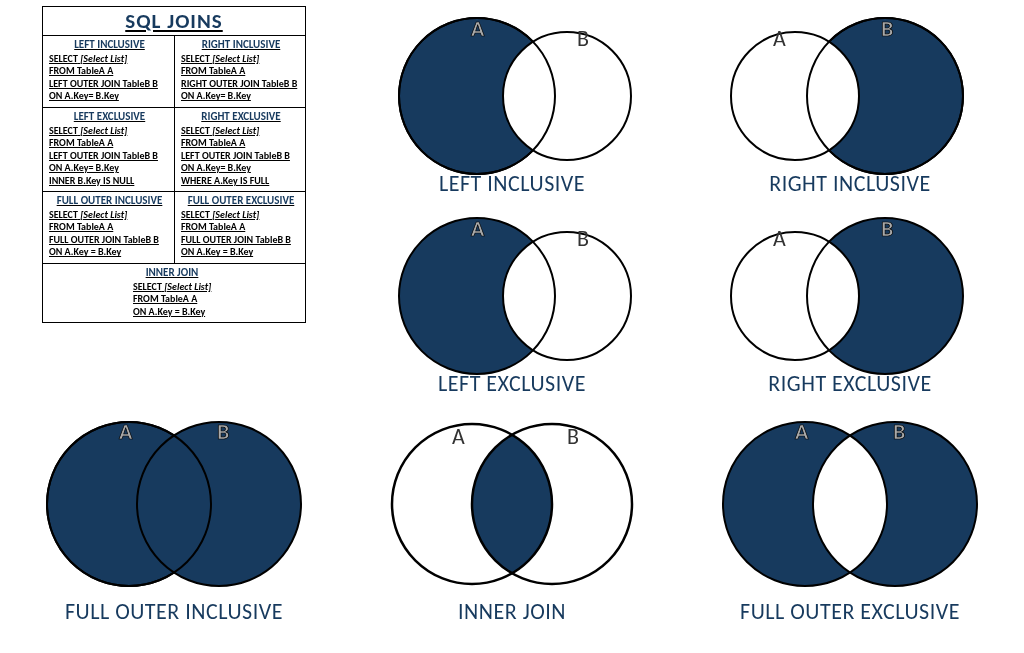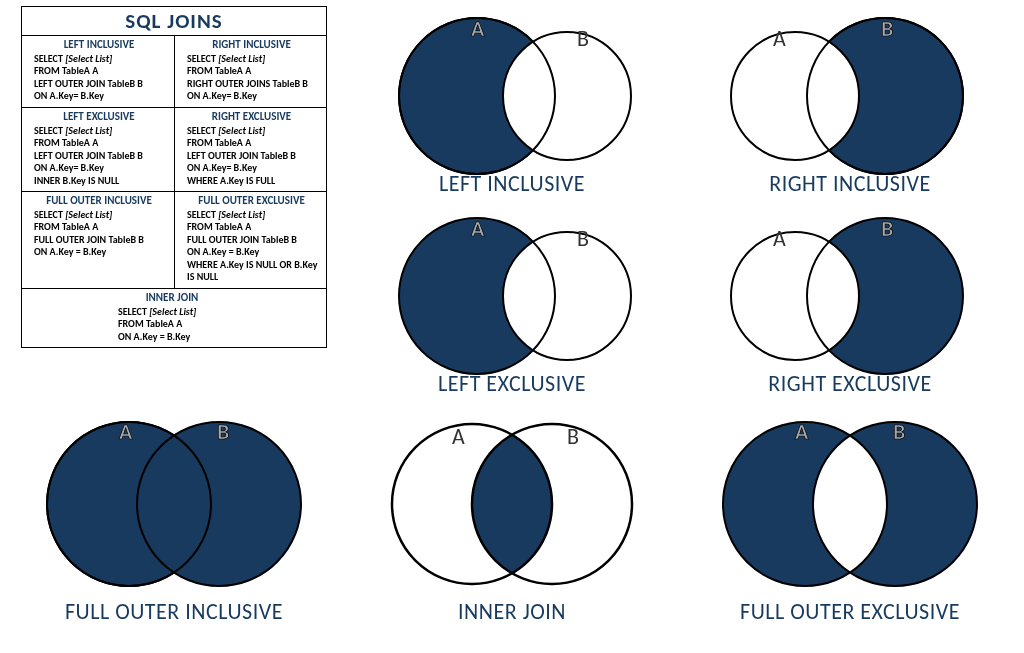--- a/index.html
+++ b/index.html
@@ -49,22 +49,23 @@
     font-size: 22px;
     font-weight: 500;
   }
 
   
   .ref-table {
     position: absolute;
     top: 2px;
     left: 50%;
     transform: translateX(-50%);
-    width: 306px;
+    width: 264px;
     border: 1px solid #000;
+    text-decoration: underline;
   }
   .ref-title {
     text-align: center;
     font-weight: 800;
     font-size: 21px;
     color: #173a5e;
     border-bottom: 1px solid #000;
     padding: 1px 0;
     letter-spacing: 1px;
   }
@@ -80,21 +81,21 @@
     line-height: 1.25;
   }
   .ref-col + .ref-col { border-left: 1px solid #000; }
   .ref-col-title {
     color: #173a5e;
     font-weight: 700;
     font-size: 11px;
     text-align: center;
     margin-bottom: 1px;
   }
-  .ref-sql { font-weight: 700; margin-left: 6px; }
+  .ref-sql { font-weight: 700; }
   .ref-sql em { font-style: italic; font-weight: 700; }
   .ref-single { text-align: left; padding-left: 90px; }
   .ref-single .ref-col-title { text-align: center; }
 </style>
 </head>
 <body>
 
 <div class="grid">
 
   <div class="cell">
@@ -119,21 +120,21 @@
           <div class="ref-col-title">LEFT INCLUSIVE</div>
           <div class="ref-sql"><span>SELECT</span> <em>[Select List]</em></div>
           <div class="ref-sql">FROM TableA A</div>
           <div class="ref-sql">LEFT OUTER JOIN TableB B</div>
           <div class="ref-sql">ON A.Key= B.Key</div>
         </div>
         <div class="ref-col">
           <div class="ref-col-title">RIGHT INCLUSIVE</div>
           <div class="ref-sql"><span>SELECT</span> <em>[Select List]</em></div>
           <div class="ref-sql">FROM TableA A</div>
-          <div class="ref-sql">RIGHT OUTER JOINS TableB B</div>
+          <div class="ref-sql">RIGHT OUTER JOIN TableB B</div>
           <div class="ref-sql">ON A.Key= B.Key</div>
         </div>
       </div>
 
       <div class="ref-row">
         <div class="ref-col">
           <div class="ref-col-title">LEFT EXCLUSIVE</div>
           <div class="ref-sql"><span>SELECT</span> <em>[Select List]</em></div>
           <div class="ref-sql">FROM TableA A</div>
           <div class="ref-sql">LEFT OUTER JOIN TableB B</div>
@@ -157,21 +158,20 @@
           <div class="ref-sql">FROM TableA A</div>
           <div class="ref-sql">FULL OUTER JOIN TableB B</div>
           <div class="ref-sql">ON A.Key = B.Key</div>
         </div>
         <div class="ref-col">
           <div class="ref-col-title">FULL OUTER EXCLUSIVE</div>
           <div class="ref-sql"><span>SELECT</span> <em>[Select List]</em></div>
           <div class="ref-sql">FROM TableA A</div>
           <div class="ref-sql">FULL OUTER JOIN TableB B</div>
           <div class="ref-sql">ON A.Key = B.Key</div>
-          <div class="ref-sql">WHERE A.Key IS NULL OR B.Key IS NULL</div>
         </div>
       </div>
 
       <div class="ref-row">
         <div class="ref-col ref-single">
           <div class="ref-col-title" style="margin-left:-90px">INNER JOIN</div>
           <div class="ref-sql"><span>SELECT</span> <em>[Select List]</em></div>
           <div class="ref-sql">FROM TableA A</div>
           <div class="ref-sql">ON A.Key = B.Key</div>
         </div>

